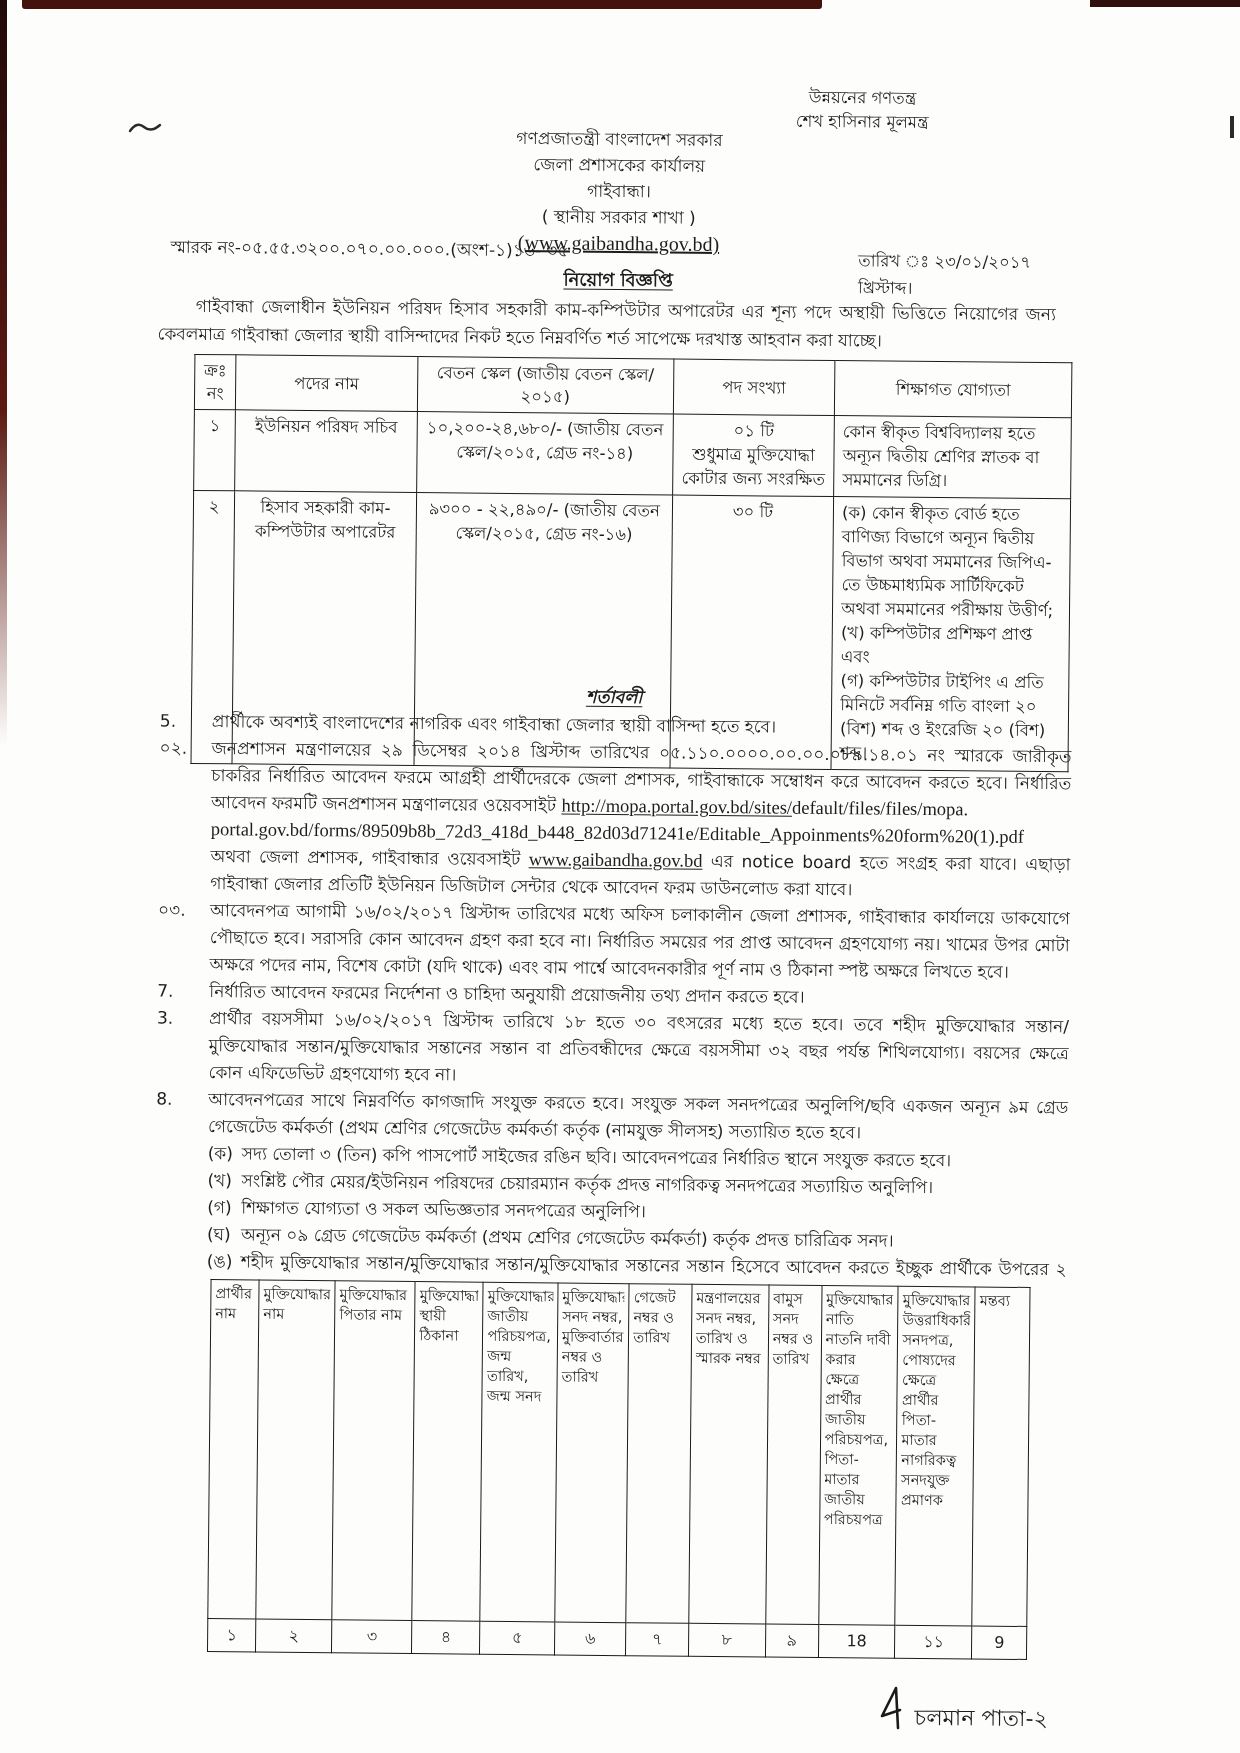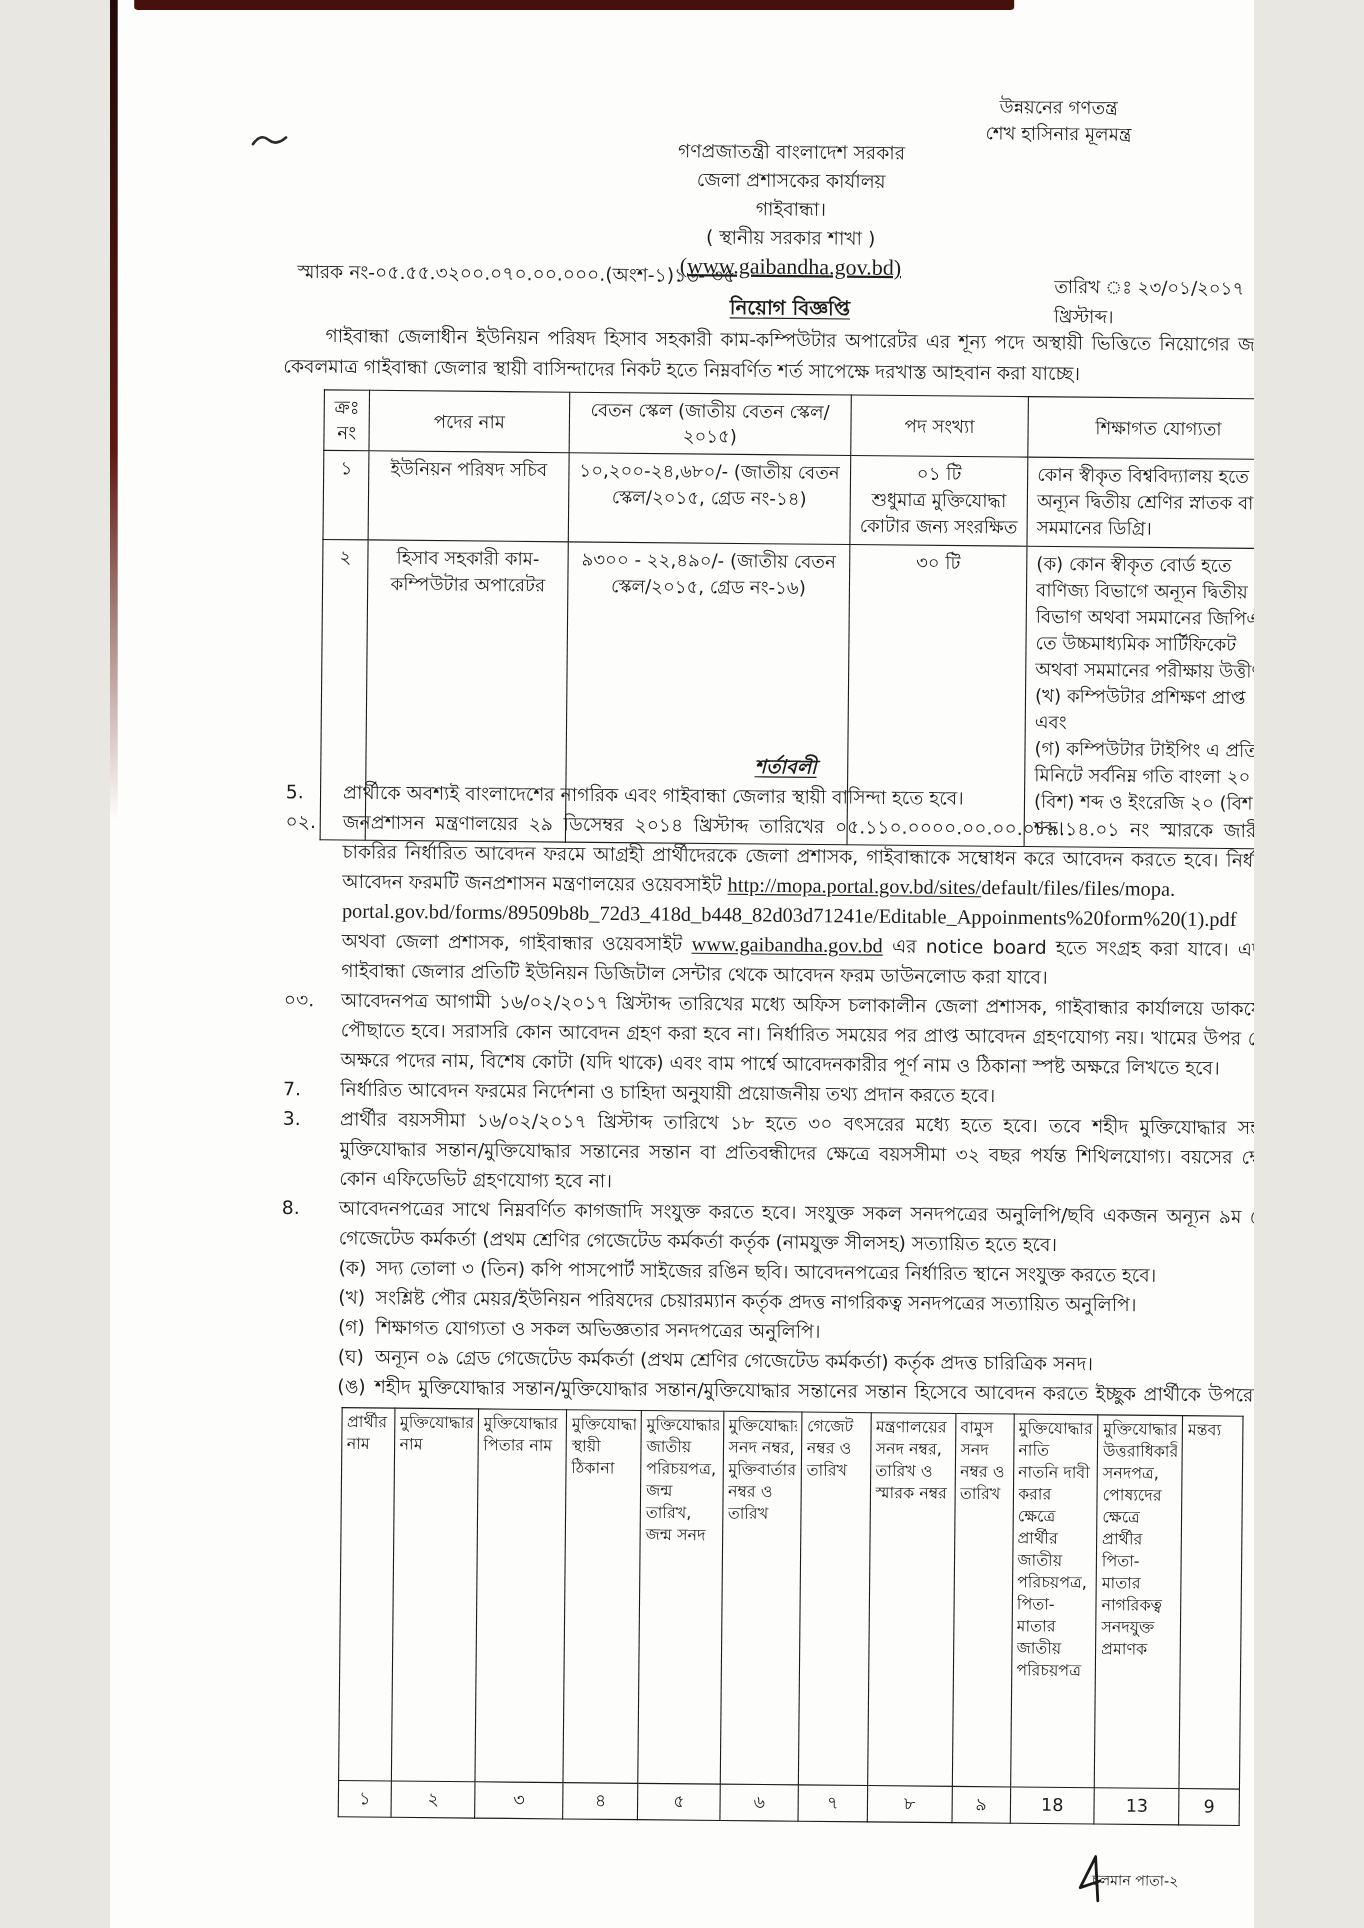--- a/index.html
+++ b/index.html
@@ -1,17 +1,17 @@
 <!DOCTYPE html>
 <html lang="bn"><head>
 <meta charset="utf-8">
 <style>
   html,body{margin:0;padding:0;background:#e9e7e2;}
   .sheet{
-    position:relative;width:1040px;height:1753px;margin:0 auto;
+    position:relative;width:1240px;height:1753px;margin:0 auto;
     background:#fdfdfb;overflow:hidden;
     font-family:"DejaVu Sans","Liberation Sans",sans-serif;
     color:#1d1d1d;font-size:17px;
   }
   
   .edge-top-1{position:absolute;top:0;left:22px;width:800px;height:9px;background:#45110d;border-radius:0 0 3px 3px;}
   .edge-top-2{position:absolute;top:0;left:1090px;width:150px;height:7px;background:#30100c;}
   .edge-left{position:absolute;top:0;left:0;width:7px;height:745px;background:linear-gradient(#200a08,#5c1912 55%,rgba(92,25,18,0));}
   .edge-right-dash{position:absolute;top:116px;left:1230px;width:4px;height:22px;background:#2a2a2a;}
   .pen-squiggle{position:absolute;top:118px;left:128px;}
@@ -42,21 +42,21 @@
   .cond-text{flex:1;}
   .url{font-family:"Liberation Serif","DejaVu Serif",serif;font-size:18.5px;}
   .url-link{text-decoration:underline;text-underline-offset:2px;}
   .sub-item{display:flex;line-height:27px;margin-left:52px;text-align:justify;}
   .sub-label{flex:0 0 34px;}
   .sub-text{flex:1;}
   .ff-table{position:absolute;top:1283px;left:222px;width:820px;}
   .ff-table th,.ff-table td{border:1.8px solid #1c1c1c;padding:3px 4px;font-weight:normal;font-size:14.5px;vertical-align:top;text-align:left;line-height:20px;}
   .ff-hcell{height:332px;overflow:hidden;}
   .ff-num td{text-align:center;height:26px;vertical-align:middle;font-size:16px;}
-  .footer-line{position:absolute;top:1697px;left:908px;font-size:13px;}
+  .footer-line{position:absolute;top:1697px;left:930px;font-size:22px;}
 </style>
 </head>
 <body>
 
 <div class="sheet">
 
   <div class="edge-top-1"></div>
   <div class="edge-top-2"></div>
   <div class="edge-left"></div>
   <div class="edge-right-dash"></div>
@@ -257,21 +257,21 @@
         <td>১</td>
         <td>২</td>
         <td>৩</td>
         <td>৪</td>
         <td>৫</td>
         <td>৬</td>
         <td>৭</td>
         <td>৮</td>
         <td>৯</td>
         <td>18</td>
-        <td>13</td>
+        <td>১১</td>
         <td>9</td>
       </tr>
     </tbody>
       </table>
 
     <div class="footer-line">চলমান পাতা-২</div>
 
   </div>
 </div>
 

